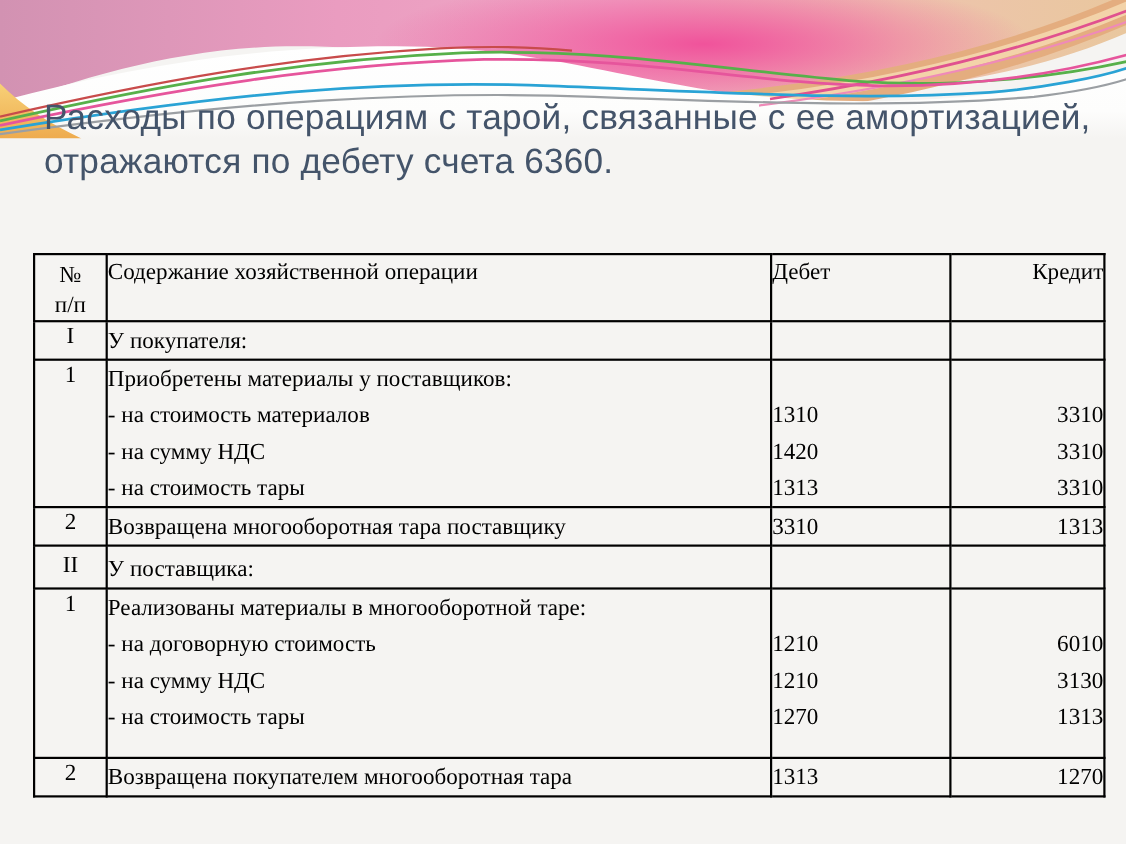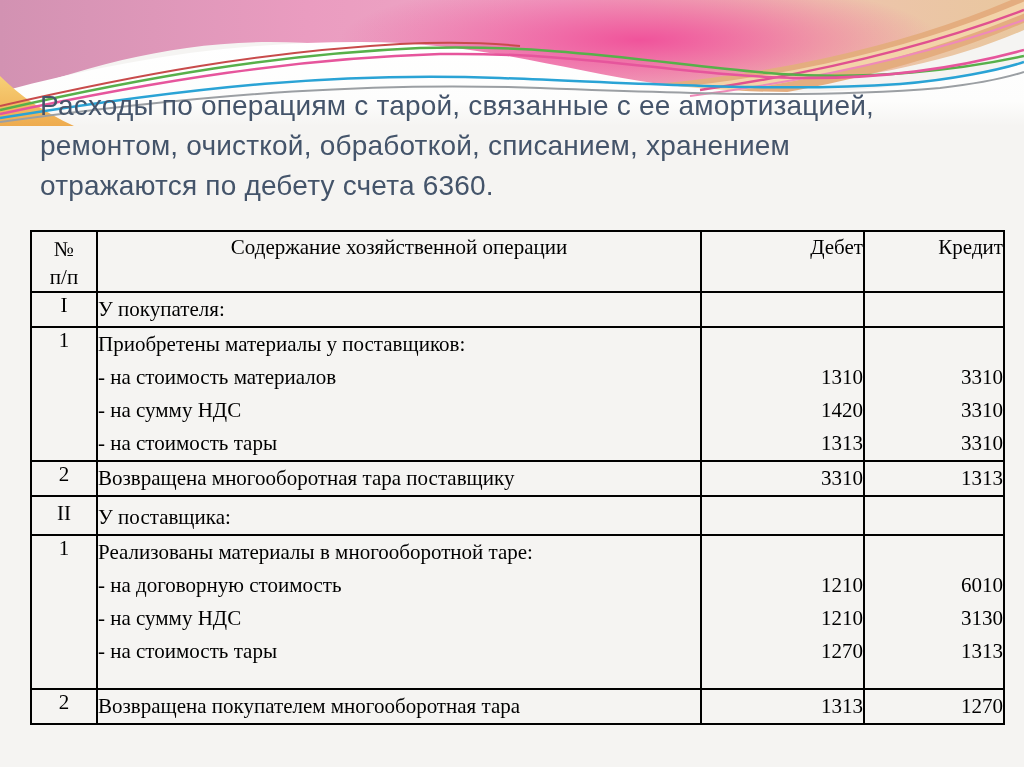--- a/index.html
+++ b/index.html
@@ -10,38 +10,38 @@
     overflow:hidden;
   }
   .slide { position:relative; width:1024px; height:767px; background:#f5f4f2; }
 
   
   .deco { position:absolute; top:0; left:0; width:1024px; height:126px; pointer-events:none; }
 
   
   .title {
     position:absolute; left:40px; top:86px; width:960px;
-    color:#44546a; font-size:28px; line-height:40px; font-weight:400;
+    color:#44546a; font-size:32px; line-height:40px; font-weight:400;
     letter-spacing:0.2px;
   }
 
   
   table.tbl {
     position:absolute; left:30px; top:230px;
     width:973px; table-layout:fixed; border-collapse:collapse;
     font-family:"Liberation Serif", serif; font-size:21px; color:#000;
   }
   .tbl th, .tbl td {
     border:2px solid #000; vertical-align:top; font-weight:400; padding:0;
   }
   .c0 { width:66px;  text-align:center; }
   .c1 { width:604px; text-align:left; padding-left:10px; }
-  .c2 { width:163px; text-align:right; }
+  .c2 { width:163px; text-align:left; }
   .c3 { width:140px; text-align:right; }
-  th.c1 { text-align:center; padding-left:0; }
+  th.c1 { text-align:left; padding-left:0; }
   .ln { height:33px; line-height:33px; white-space:nowrap; overflow:visible; }
   .hln { height:28px; line-height:28px; }
   tr.rh  { height:60px; }
   tr.rh th { padding-top:3px; }
   tr.rI  { height:35px; }
   tr.r1  { height:132px; }
   tr.r2  { height:33px; }
   tr.rII { height:30px; }
   tr.rII td { padding-top:4px; }
   tr.r1b { height:154px; }
@@ -96,21 +96,20 @@
       <path d="M0,106 C140,74 260,52 400,44 C440,42 480,42 520,46" stroke="#c84b4b" stroke-width="2" fill="none"></path>
       <path d="M0,110 C150,76 280,54 420,48 C560,44 660,64 780,74 C870,80 960,70 1024,56" stroke="#57b04a" stroke-width="2.5" fill="none"></path>
       <path d="M0,114 C160,80 300,58 440,54 C590,52 680,76 800,78 C900,79 980,62 1024,50" stroke="#e6559c" stroke-width="2.5" fill="none"></path>
       <path d="M0,118 C200,86 340,72 500,78 C660,84 780,92 900,84 C950,80 1000,70 1024,62" stroke="#2aa3d5" stroke-width="2.5" fill="none"></path>
       <path d="M0,122 C220,92 380,82 540,88 C700,94 820,98 940,88 C975,84 1005,78 1024,72" stroke="#9b9fa3" stroke-width="2" fill="none"></path>
     </svg>
   </div>
 
   <div class="title">
     <div>Расходы по операциям с тарой, связанные с ее амортизацией,</div>
-    <div>ремонтом, очисткой, обработкой, списанием, хранением</div>
     <div>отражаются по дебету счета 6360.</div>
   </div>
 
   <table class="tbl">
     <colgroup>
       <col style="width:66px">
         <col style="width:604px">
         <col style="width:163px">
         <col style="width:140px">
     </colgroup>

